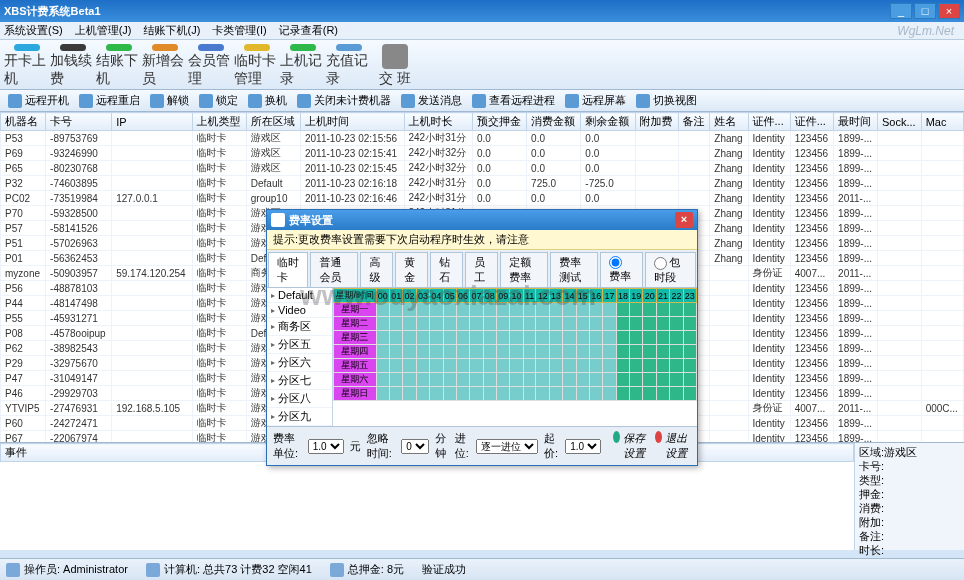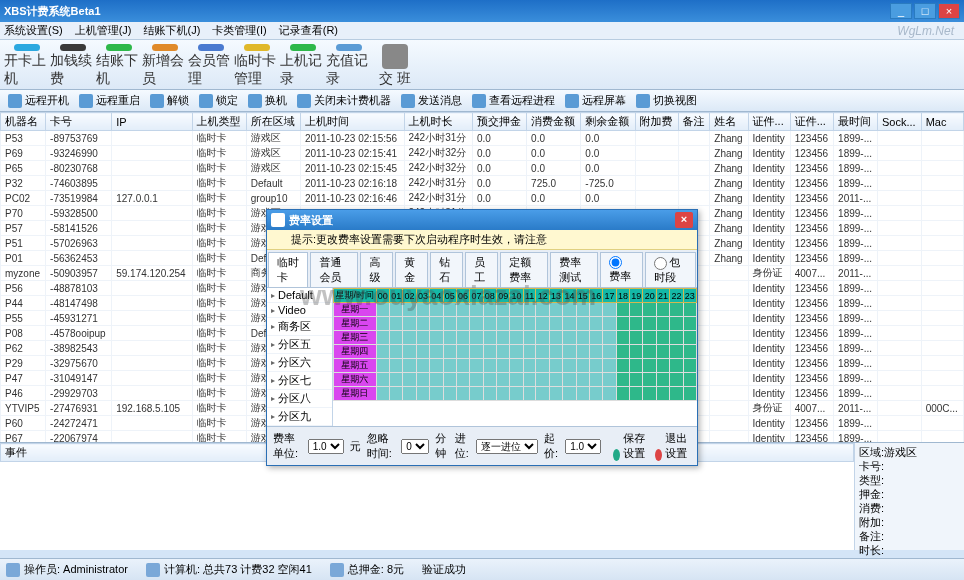--- a/index.html
+++ b/index.html
@@ -28,39 +28,39 @@
 .bottom-right { width: 110px; background: #f0f5fb; border-left: 1px solid #c2d4e8; padding: 2px 4px; }
 .bottom-right div { height: 14px; }
 .statusbar { background: linear-gradient(#eaf2fb, #d6e4f3); height: 22px; display: flex; align-items: center; padding: 0 6px; border-top: 1px solid #a0b8d0; gap: 18px; position: absolute; bottom: 0; width: 100%; }
 .statusbar .seg { display: flex; align-items: center; gap: 4px; }
 .statusbar .sico { width: 14px; height: 14px; background: #7aa8d8; border-radius: 2px; }
 
 .dialog { position: absolute; left: 266px; top: 209px; width: 432px; background: #f0f0f0; border: 1px solid #2a6fb5; box-shadow: 2px 2px 6px rgba(0,0,0,0.3); }
 .dlg-title { background: linear-gradient(#4a9de8, #2a7bc8); height: 20px; display: flex; align-items: center; padding: 0 4px; color: #fff; font-weight: bold; }
 .dlg-title .dtext { flex: 1; }
 .dlg-close { width: 18px; height: 16px; background: #d44; border-radius: 2px; text-align: center; line-height: 14px; cursor: pointer; }
-.dlg-hint { background: #fff8d0; padding: 2px 24px; border-bottom: 1px solid #e0d080; }
+.dlg-hint { background: #fff8d0; padding: 2px 6px; border-bottom: 1px solid #e0d080; }
 .dlg-tabs { display: flex; background: #e8eef6; border-bottom: 1px solid #b0c4da; }
 .dlg-tab { padding: 2px 8px; border: 1px solid #b0c4da; border-bottom: none; margin: 2px 1px 0; cursor: pointer; background: #f2f6fb; }
 .dlg-tab.active { background: #fff; }
 .dlg-tab input[type=radio] { vertical-align: middle; margin-right: 2px; }
 .dlg-body { display: flex; background: #fff; }
 .dlg-list { width: 66px; border-right: 1px solid #c2d4e8; }
 .dlg-list div { padding: 1px 4px; border-bottom: 1px solid #eef3f9; cursor: pointer; display: flex; align-items: center; gap: 3px; }
 .dlg-list div::before { content: "▸"; font-size: 8px; color: #666; }
 .dlg-sched { flex: 1; overflow: hidden; }
 .sched-table { border-collapse: collapse; width: 100%; }
 .sched-table th { background: #14b8a6; border: 1px solid #d4b850; font-size: 9px; padding: 0 1px; height: 14px; font-weight: normal; }
 .sched-table td { border: 1px solid #ddd; height: 13px; font-size: 9px; padding: 0 2px; }
 .sched-table td.day { background: #d946ef; text-align: center; }
 .sched-table td.slot { background: #2eb88a; }
 .sched-table td.slot2 { background: #7cc; }
 .dlg-footer { background: #e8eef6; padding: 4px 6px; display: flex; align-items: center; gap: 6px; border-top: 1px solid #b0c4da; }
 .dlg-footer select { font-size: 10px; }
-.dlg-footer .fbtn { display: flex; align-items: flex-end; gap: 3px; cursor: pointer; }
+.dlg-footer .fbtn { display: flex; align-items: flex-start; gap: 3px; cursor: pointer; font-style: italic; }
 .dlg-footer .fico { width: 12px; height: 12px; border-radius: 50%; }
 .watermark { position: absolute; top: 280px; left: 300px; font-size: 28px; color: rgba(80,80,80,0.35); font-weight: bold; pointer-events: none; z-index: 200; font-family: Arial; }
 .wg { position: absolute; top: 24px; right: 10px; color: #a8b8ca; font-size: 12px; font-style: italic; }
 </style>
 </head>
 <body>
 
 <div class="titlebar">
   <span class="title">XBS计费系统Beta1</span>
   <span class="wbtn">_</span>

